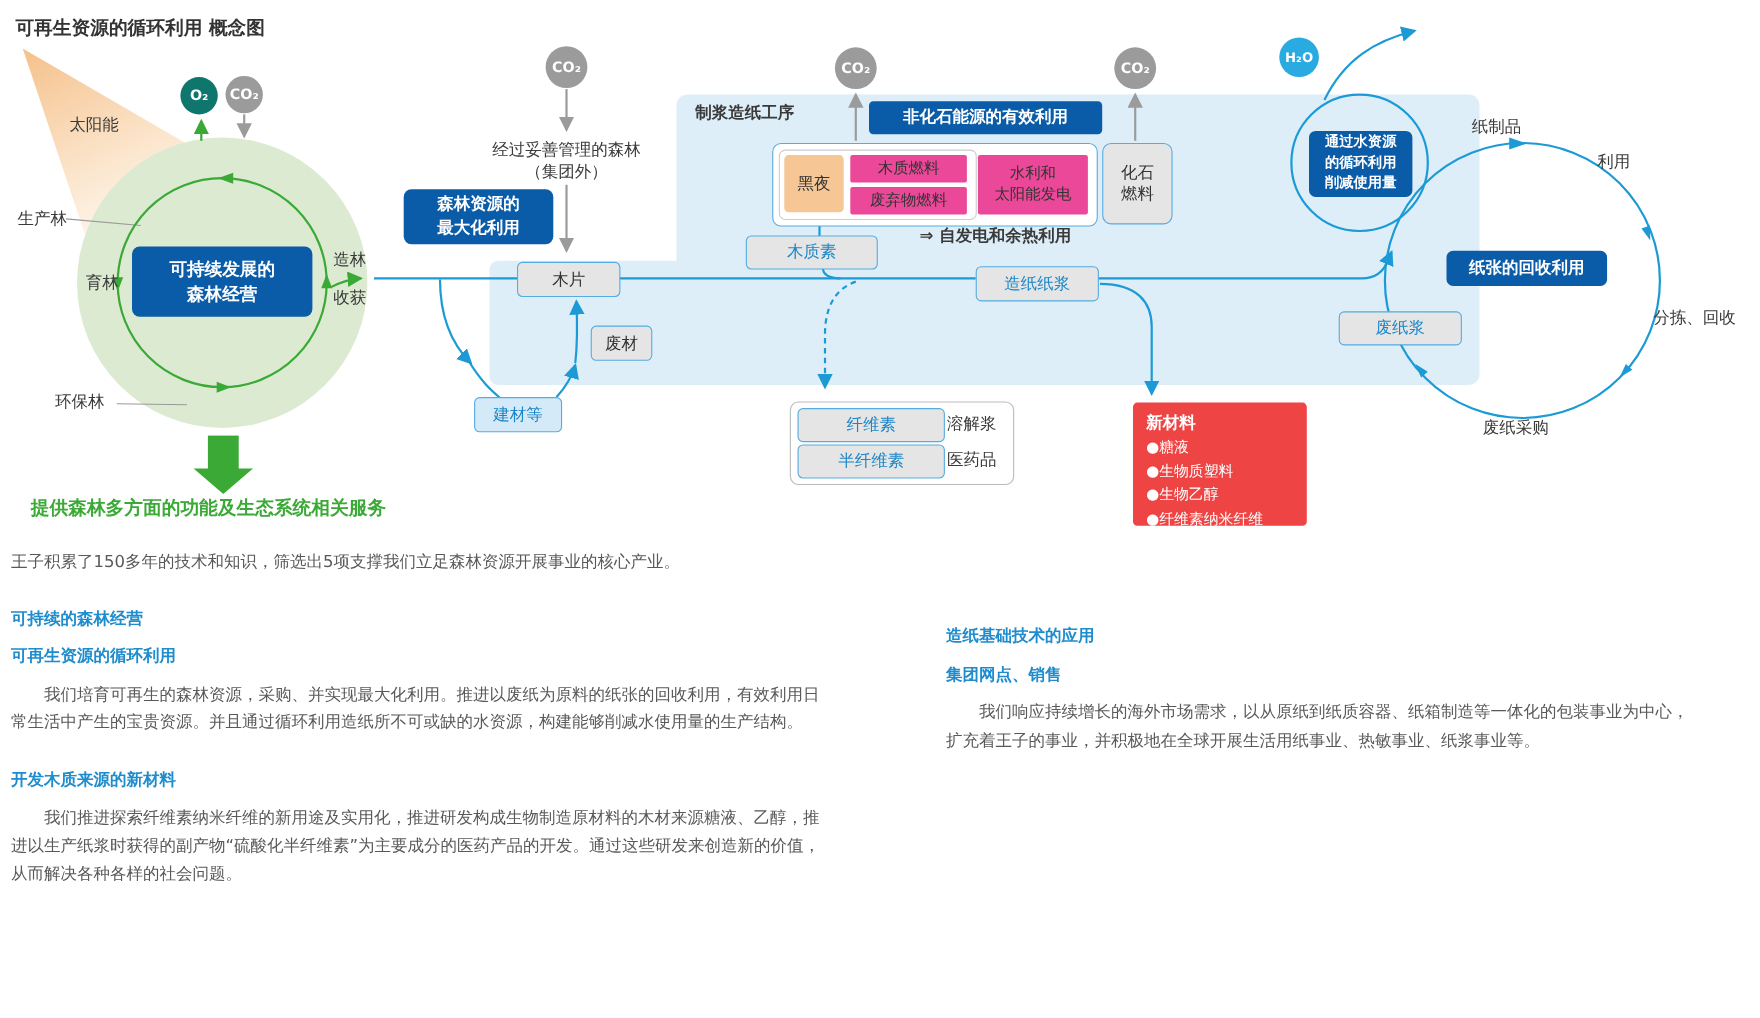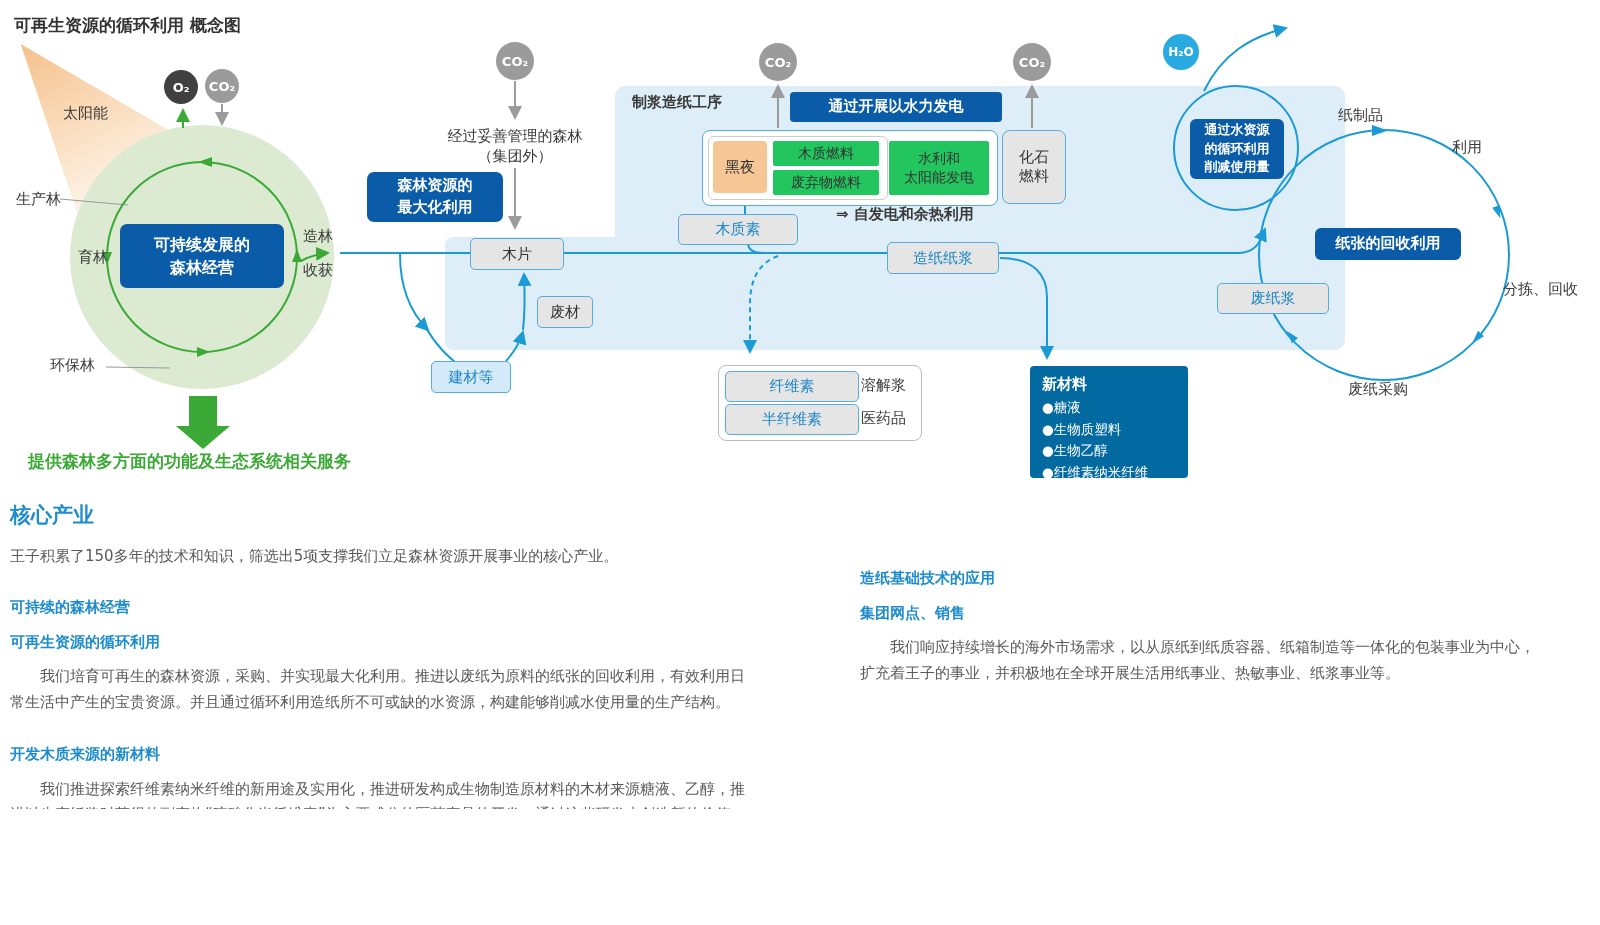--- a/index.html
+++ b/index.html
@@ -18,28 +18,28 @@
   
   .lbl{z-index:10;font-size:15px;color:#3a3a3a;white-space:nowrap;}
   .lbl-b{font-weight:bold;}
   .gas{z-index:10;border-radius:50%;display:flex;align-items:center;justify-content:center;
        color:#fff;font-size:13px;font-weight:bold;}
   .navy{z-index:10;background:#0a5ca8;color:#fff;border-radius:7px;display:flex;align-items:center;
         justify-content:center;text-align:center;font-weight:bold;font-size:15px;line-height:1.45;}
   .wbox{z-index:10;background:#e5e5e5;border:1.5px solid #56abe0;border-radius:5px;display:flex;
         align-items:center;justify-content:center;text-align:center;font-size:15px;color:#333;}
   .bluetext{color:#1c86c8;}
-  .graybox{z-index:11;background:#22c55e;display:flex;align-items:center;justify-content:center;
+  .graybox{z-index:11;background:#ec4899;display:flex;align-items:center;justify-content:center;
         text-align:center;font-size:14px;color:#333;border-radius:2px;line-height:1.35;}
   .title{left:14px;top:14px;font-size:17px;font-weight:bold;color:#333;z-index:10;}
   .slogan{left:28px;top:450px;font-size:17px;font-weight:bold;color:#3aa935;z-index:10;white-space:nowrap;}
   .big-arrow-stem{left:189px;top:396px;width:28px;height:31px;background:#3aa935;z-index:10;}
   .big-arrow-head{left:176px;top:426px;width:0;height:0;border-left:27px solid transparent;
         border-right:27px solid transparent;border-top:23px solid #3aa935;z-index:10;}
-  .newmat{left:1030px;top:366px;width:158px;height:112px;background:#0369a1;border-radius:4px;
+  .newmat{left:1030px;top:366px;width:158px;height:112px;background:#ef4444;border-radius:4px;
         z-index:10;color:#fff;padding:9px 12px;box-sizing:border-box;}
   .newmat .t{font-size:15px;font-weight:bold;margin-bottom:3px;}
   .newmat .i{font-size:13.5px;line-height:1.6;}
   
   .col{z-index:10;font-size:15px;color:#595959;line-height:1.7;}
   .col h2{font-size:21px;font-weight:bold;color:#1e8ccd;margin:0 0 10px 0;}
   .col .intro{margin:0 0 26px 0;}
   .col h4{font-size:15px;font-weight:bold;color:#1e8ccd;margin:0 0 9px 0;}
   .col p.body{margin:0 0 27px 0;text-indent:2em;}
 </style>
@@ -101,21 +101,21 @@
     <circle cx="1384" cy="255" r="125" stroke="#1b9ad6" stroke-width="2" fill="none"></circle>
     <path d="M1372,125 L1388,130.5 L1372,136 Z" fill="#1b9ad6"></path>
     <path d="M-6,-4 L7,0 L-6,4 Z" fill="#1b9ad6" transform="translate(1498,212) rotate(71)"></path>
     <path d="M-6,-4 L7,0 L-6,4 Z" fill="#1b9ad6" transform="translate(1477,338) rotate(132)"></path>
     <path d="M-6,-4 L7,0 L-6,4 Z" fill="#1b9ad6" transform="translate(1291,336) rotate(229)"></path>
   </svg>
 
   <div class="abs title">可再生资源的循环利用 概念图</div>
 
   <div class="abs lbl" style="left:63px;top:104px;">太阳能</div>
-  <div class="abs gas" style="left:164px;top:70px;width:34px;height:34px;background:#404040;">O₂</div>
+  <div class="abs gas" style="left:164px;top:70px;width:34px;height:34px;background:#0f766e;">O₂</div>
   <div class="abs gas" style="left:205px;top:69px;width:34px;height:34px;background:#9b9b9b;">CO₂</div>
   <div class="abs navy" style="left:120px;top:224px;width:164px;height:64px;font-size:16px;">
     <div style="width:100px;">可持续发展的森林经营</div>
   </div>
   <div class="abs lbl" style="left:16px;top:190px;">生产林</div>
   <div class="abs lbl" style="left:78px;top:248px;">育林</div>
   <div class="abs lbl" style="left:303px;top:227px;">造林</div>
   <div class="abs lbl" style="left:303px;top:261px;">收获</div>
   <div class="abs lbl" style="left:50px;top:356px;">环保林</div>
   <div class="abs big-arrow-stem"></div>
@@ -127,21 +127,21 @@
   <div class="abs navy" style="left:367px;top:172px;width:136px;height:50px;justify-content:center;">
     <div style="width:82px;">森林资源的最大化利用</div>
   </div>
   <div class="abs wbox" style="left:470px;top:238px;width:92px;height:30px;">木片</div>
   <div class="abs wbox" style="left:537px;top:296px;width:54px;height:30px;">废材</div>
   <div class="abs wbox bluetext" style="left:431px;top:361px;width:78px;height:30px;background:#d4eaf8;">建材等</div>
 
   <div class="abs lbl lbl-b" style="left:632px;top:93px;">制浆造纸工序</div>
   <div class="abs gas" style="left:759px;top:43px;width:38px;height:38px;background:#9b9b9b;">CO₂</div>
   <div class="abs gas" style="left:1013px;top:43px;width:38px;height:38px;background:#9b9b9b;">CO₂</div>
-  <div class="abs navy" style="left:790px;top:92px;width:212px;height:30px;border-radius:4px;">通过开展以水力发电</div>
+  <div class="abs navy" style="left:790px;top:92px;width:212px;height:30px;border-radius:4px;">非化石能源的有效利用</div>
   <div class="abs" style="left:702px;top:130px;width:294px;height:74px;background:#fff;border:1.5px solid #56abe0;border-radius:8px;z-index:10;"></div>
   <div class="abs" style="left:708px;top:136px;width:178px;height:62px;background:#fff;border:1px solid #ccc;border-radius:6px;z-index:10;"></div>
   <div class="abs graybox" style="left:713px;top:141px;width:54px;height:52px;background:#f6c795;font-size:15px;border-radius:4px;">黑夜</div>
   <div class="abs graybox" style="left:773px;top:141px;width:106px;height:25px;">木质燃料</div>
   <div class="abs graybox" style="left:773px;top:170px;width:106px;height:25px;">废弃物燃料</div>
   <div class="abs graybox" style="left:889px;top:141px;width:100px;height:54px;flex-direction:column;">
     <div>水利和</div>
     <div>太阳能发电</div>
   </div>
   <div class="abs wbox" style="left:1002px;top:130px;width:62px;height:72px;border-radius:8px;">
@@ -171,21 +171,20 @@
   </div>
 
   <div class="abs lbl" style="left:1338px;top:106px;">纸制品</div>
   <div class="abs lbl" style="left:1452px;top:138px;">利用</div>
   <div class="abs navy" style="left:1315px;top:228px;width:146px;height:32px;border-radius:6px;">纸张的回收利用</div>
   <div class="abs wbox bluetext" style="left:1217px;top:283px;width:110px;height:29px;">废纸浆</div>
   <div class="abs lbl" style="left:1503px;top:280px;">分拣、回收</div>
   <div class="abs lbl" style="left:1348px;top:380px;">废纸采购</div>
 
   <div class="abs col" style="left:10px;top:498px;width:748px;">
-    <h2>核心产业</h2>
     <p class="intro">王子积累了150多年的技术和知识，筛选出5项支撑我们立足森林资源开展事业的核心产业。</p>
     <h4>可持续的森林经营</h4>
     <h4>可再生资源的循环利用</h4>
     <p class="body">我们培育可再生的森林资源，采购、并实现最大化利用。推进以废纸为原料的纸张的回收利用，有效利用日常生活中产生的宝贵资源。并且通过循环利用造纸所不可或缺的水资源，构建能够削减水使用量的生产结构。</p>
     <h4>开发木质来源的新材料</h4>
     <p class="body">我们推进探索纤维素纳米纤维的新用途及实用化，推进研发构成生物制造原材料的木材来源糖液、乙醇，推进以生产纸浆时获得的副产物“硫酸化半纤维素”为主要成分的医药产品的开发。通过这些研发来创造新的价值，从而解决各种各样的社会问题。</p>
   </div>
   <div class="abs col" style="left:860px;top:566px;width:688px;">
     <h4>造纸基础技术的应用</h4>
     <h4>集团网点、销售</h4>

